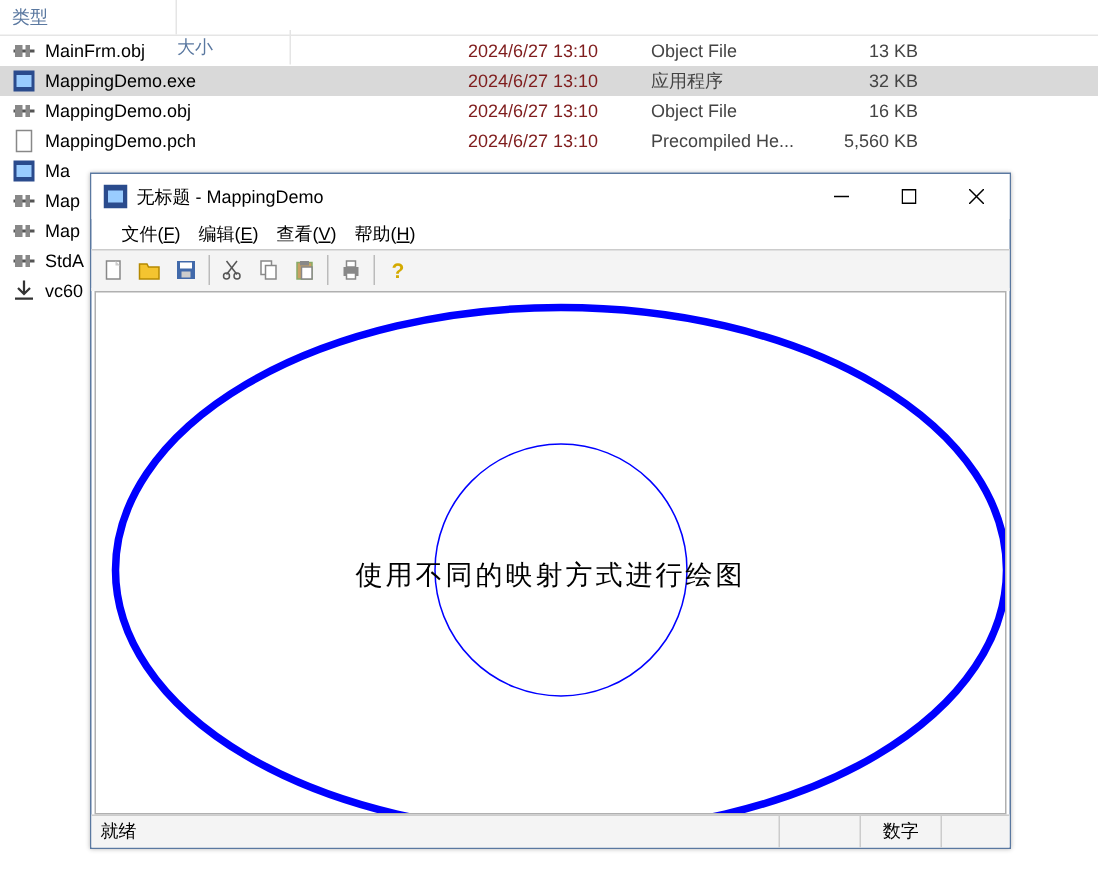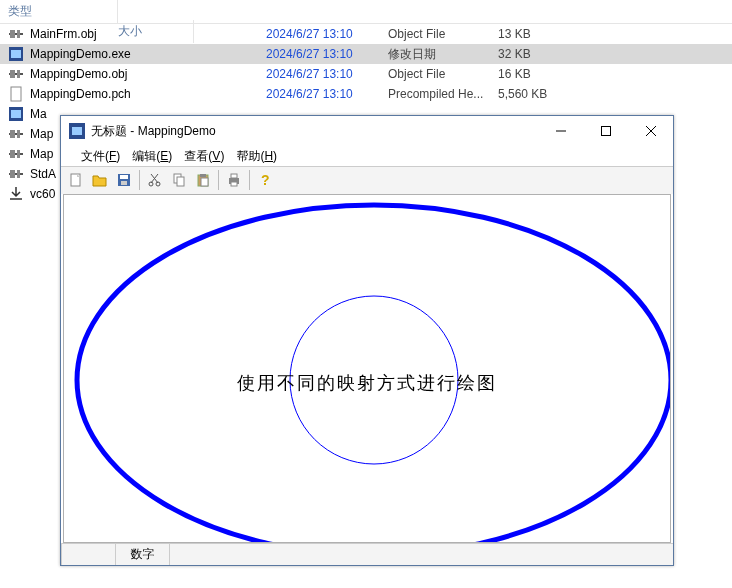--- a/index.html
+++ b/index.html
@@ -30,23 +30,23 @@
   .explorer-rows { }
   .row {
     display: flex;
     height: 20px;
     align-items: center;
     padding-left: 8px;
     color: #000;
   }
   .row.selected { background: #d9d9d9; }
   .row .cell-name { width: 258px; display:flex; align-items:center; gap: 6px; }
-  .row .cell-date { width: 122px; color: #1d4ed8; }
+  .row .cell-date { width: 122px; color: #7f1d1d; margin-left: 46px; }
   .row .cell-type { width: 110px; color: #444; }
-  .row .cell-size { width: 76px; text-align: left; padding-right: 8px; color:#444;}
+  .row .cell-size { width: 76px; text-align: right; padding-right: 8px; color:#444;}
   .partial-rows .row { color: #000; }
   .file-icon { width:16px; height:16px; flex:0 0 16px; }
   
   .app-window {
     position: absolute;
     left: 60px;
     top: 115px;
     width: 614px;
     height: 451px;
     border: 1px solid #5a78a0;
@@ -152,21 +152,21 @@
   </div>
   <div class="row selected">
     <div class="cell-name">
       <svg class="file-icon" viewBox="0 0 16 16">
           <rect x="1" y="1" width="14" height="14" fill="#2a4b8d"></rect>
           <rect x="3" y="4" width="10" height="8" fill="#9cf"></rect>
         </svg>
       <span>MappingDemo.exe</span>
     </div>
     <div class="cell-date">2024/6/27 13:10</div>
-    <div class="cell-type">修改日期</div>
+    <div class="cell-type">应用程序</div>
     <div class="cell-size">32 KB</div>
   </div>
   <div class="row">
     <div class="cell-name">
       <svg class="file-icon" viewBox="0 0 16 16">
           <rect x="1" y="7" width="14" height="2" fill="#555"></rect>
           <rect x="2" y="4" width="5" height="8" fill="#888"></rect>
           <rect x="9" y="4" width="3" height="8" fill="#888"></rect>
         </svg>
       <span>MappingDemo.obj</span>
@@ -330,17 +330,18 @@
 
   <div class="client-area">
     <svg width="612" height="372">
       <ellipse cx="310" cy="185" rx="297" ry="175" fill="none" stroke="#0000FF" stroke-width="5"></ellipse>
       <ellipse cx="310" cy="185" rx="84" ry="84" fill="none" stroke="#0000FF" stroke-width="1"></ellipse>
     </svg>
     <div class="client-text">使用不同的映射方式进行绘图</div>
   </div>
 
   <div class="statusbar">
+    <div class="status-left">就绪</div>
     <div class="status-pane empty"></div>
     <div class="status-pane">数字</div>
     <div class="status-pane last"></div>
   </div>
 </div>
 
 </body></html>

